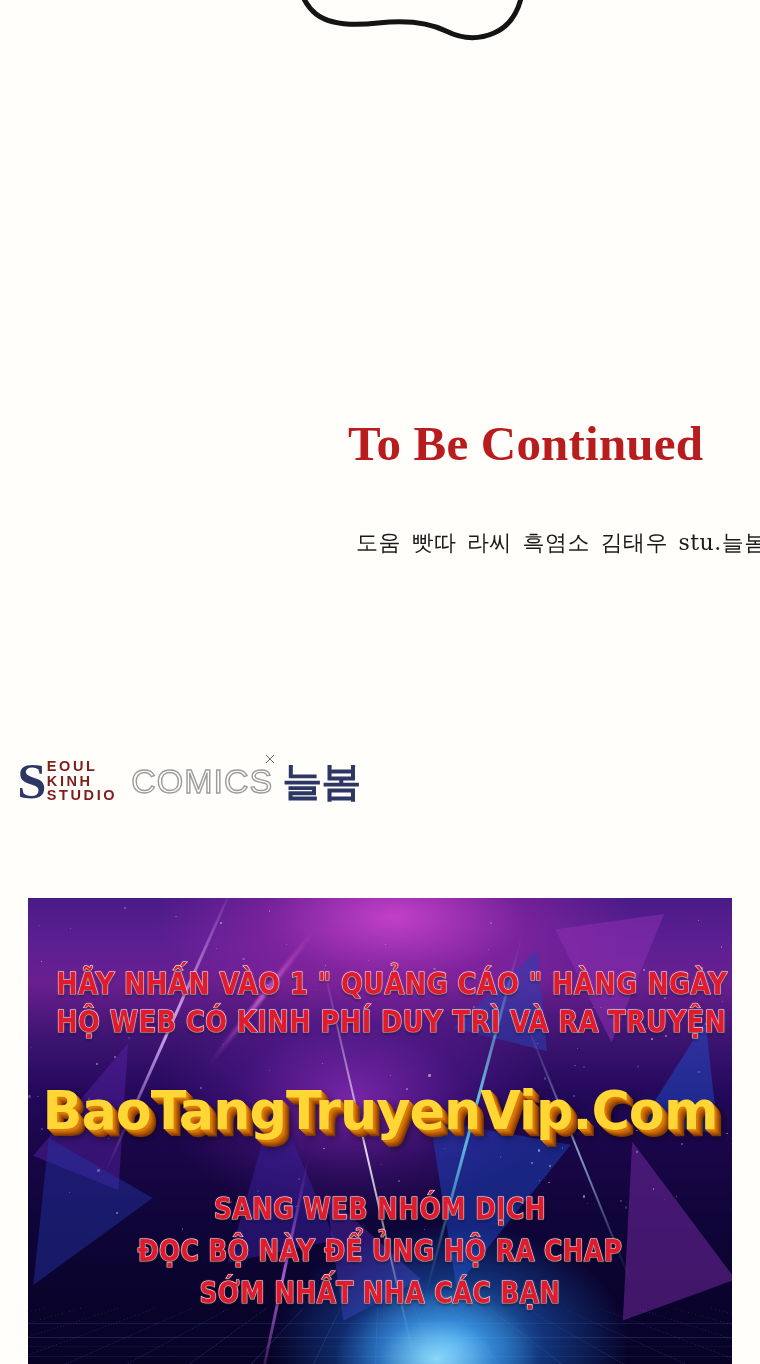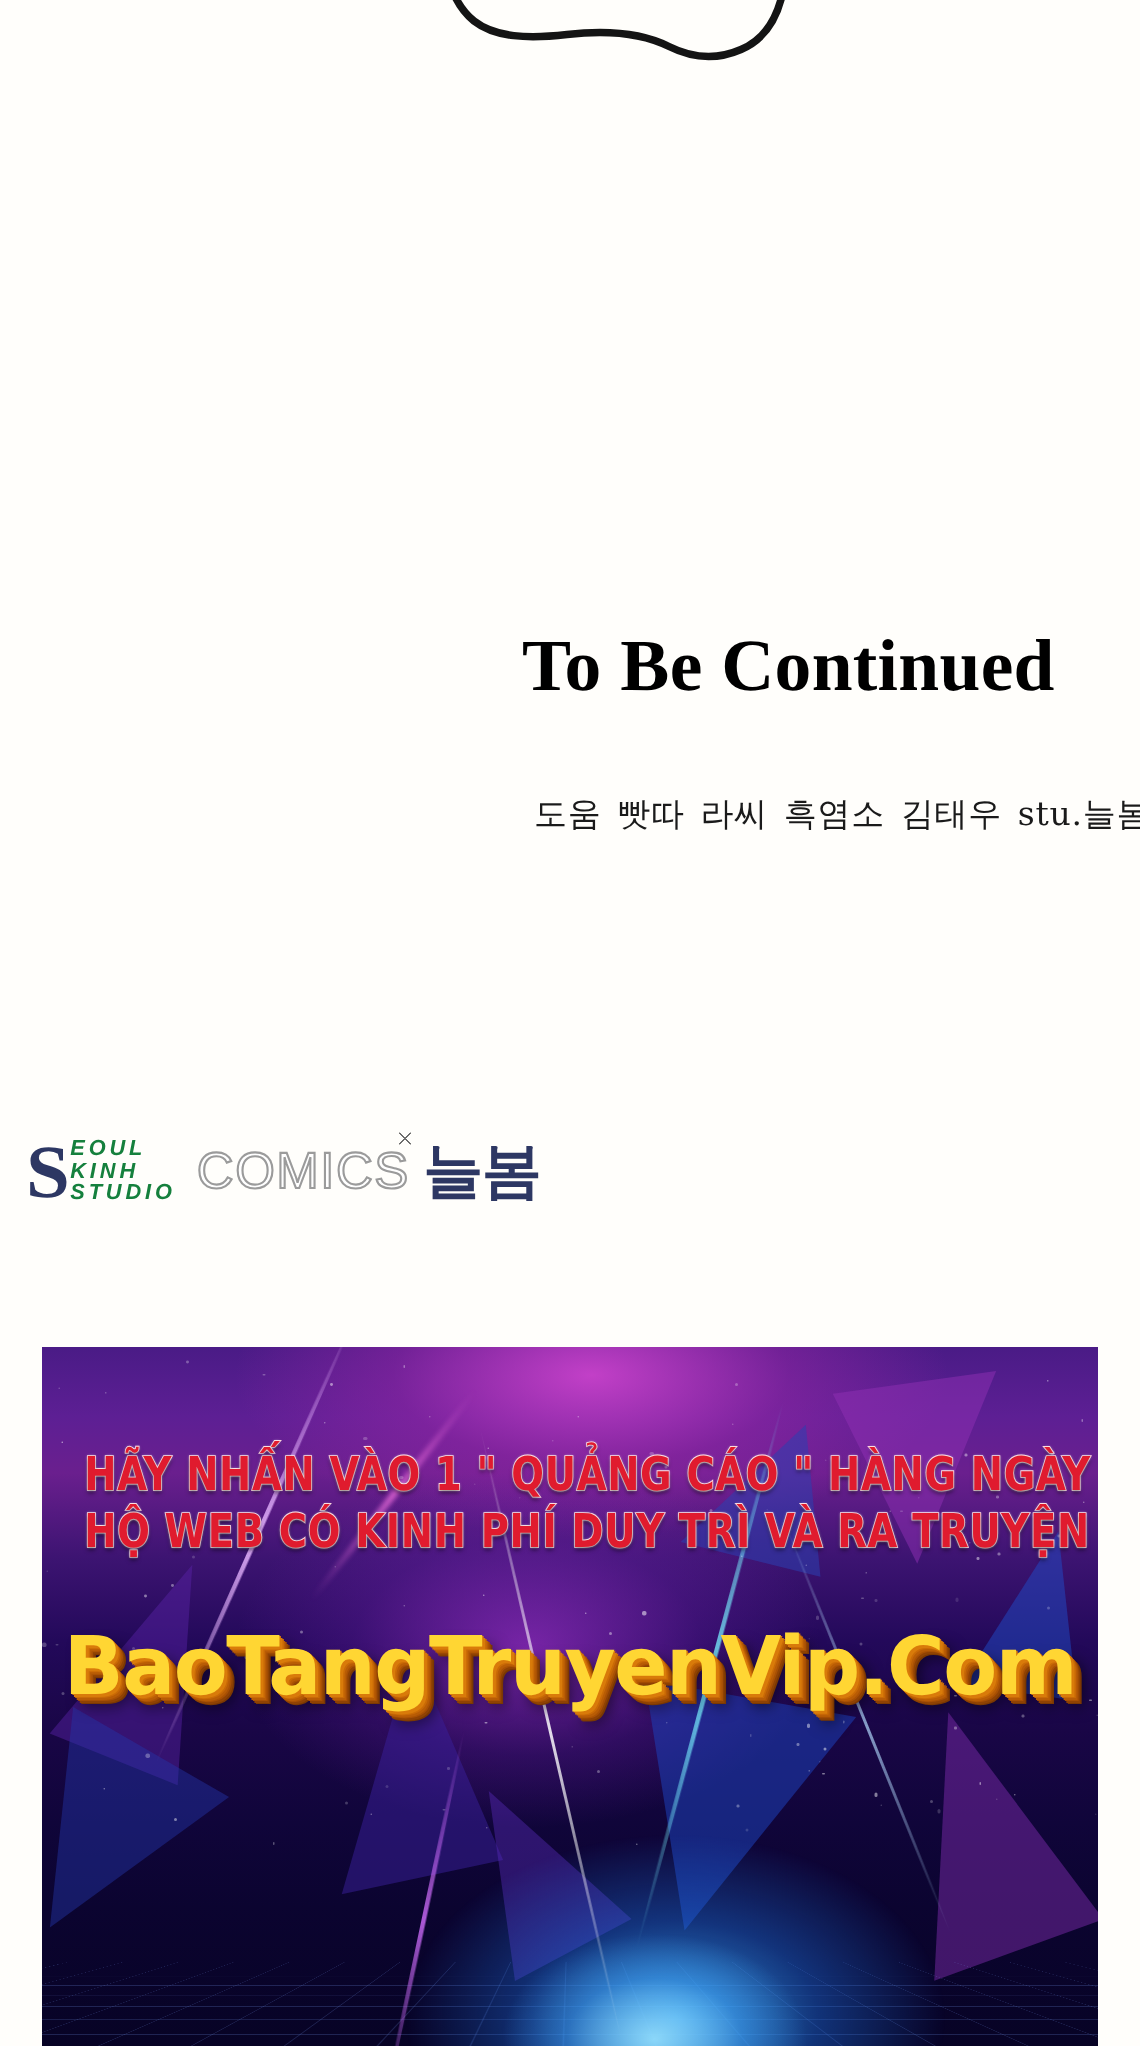--- a/index.html
+++ b/index.html
@@ -26,21 +26,21 @@
   
   #tbc {
     position:absolute;
     left:348px; top:418px;
     width:400px;
     text-align:left;
     font-family:"Liberation Serif", "DejaVu Serif", serif;
     font-size:49px;
     font-weight:700;
     letter-spacing:0.2px;
-    color:#000000;
+    color:#b91c1c;
     line-height:1.05;
     white-space:nowrap;
     text-shadow:0 1px 0 rgba(255,255,255,.4);
   }
 
   
   #credits {
     position:absolute;
     left:356px; top:528px;
     width:392px;
@@ -79,23 +79,22 @@
   .smc-words {
     display:flex;
     flex-direction:column;
     justify-content:center;
     line-height:1.02;
   }
   .smc-words span {
     font-family:"Liberation Sans", sans-serif;
     font-size:14.5px;
     font-weight:700;
-    color:#15803d;
+    color:#7f1d1d;
     letter-spacing:2.6px;
-    font-style:italic;
   }
   #studio-word {
     margin-left:14px;
     font-family:"Liberation Sans", sans-serif;
     font-size:34px;
     font-weight:400;
     letter-spacing:1px;
     color:#fff;
     -webkit-text-stroke:1.4px #9b9b9b;
     text-stroke:1.4px #9b9b9b;
@@ -494,16 +493,21 @@
         <span class="star" style="width: 1.18px; height: 1.18px; left: 79.35%; top: 65.52%; opacity: 0.43;"></span>
       </div>
 
     <div id="hdr-lines" class="bn-text">
       <div class="red-line">HÃY NHẤN VÀO 1 " QUẢNG CÁO " HÀNG NGÀY ĐỂ ỦNG</div>
       <div class="red-line">HỘ WEB CÓ KINH PHÍ DUY TRÌ VÀ RA TRUYỆN SỚM HƠN</div>
     </div>
 
     <div id="url-line" class="bn-text">BaoTangTruyenVip.Com</div>
 
+    <div id="ftr-lines" class="bn-text">
+      <div class="red-line">SANG WEB NHÓM DỊCH</div>
+      <div class="red-line">ĐỌC BỘ NÀY  ĐỂ ỦNG HỘ RA CHAP</div>
+      <div class="red-line">SỚM NHẤT NHA CÁC BẠN</div>
+    </div>
 
   </div>
 
 </div>
 
 </body></html>

